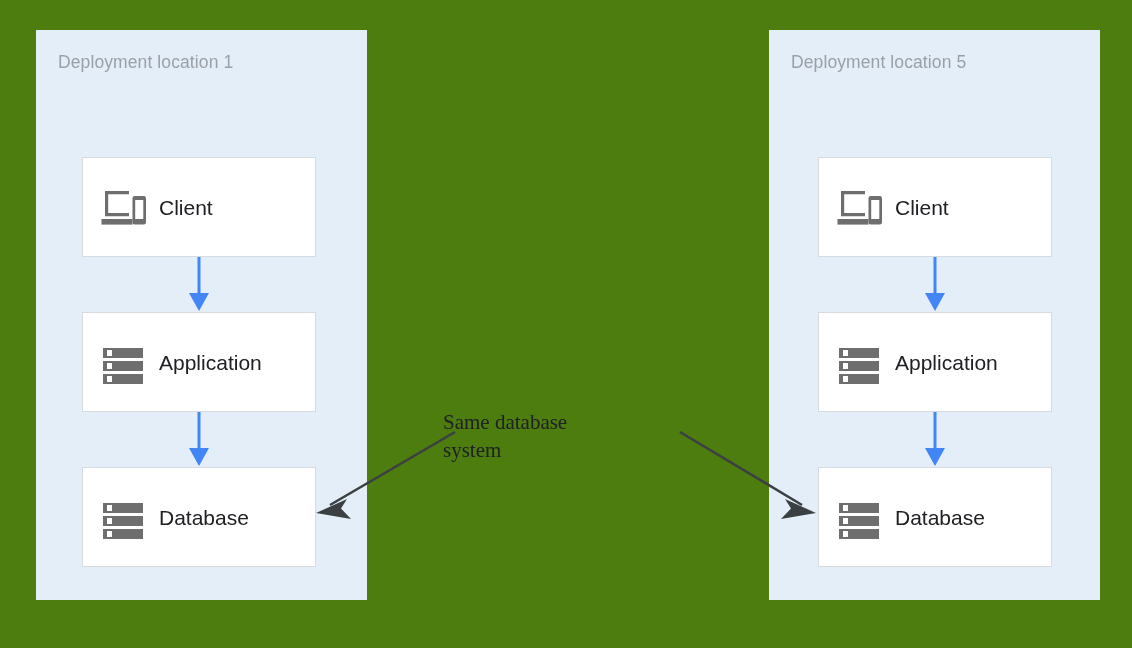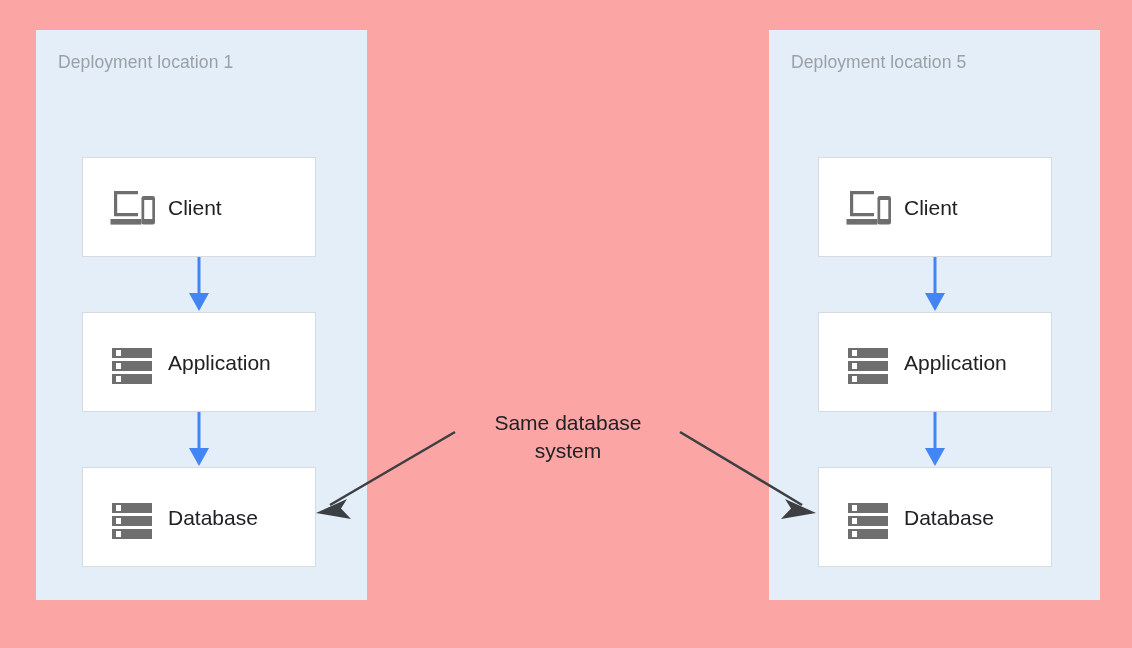--- a/index.html
+++ b/index.html
@@ -9,21 +9,21 @@
     background: #ffffff;
   }
   body {
     font-family: "Liberation Sans", sans-serif;
     -webkit-font-smoothing: antialiased;
   }
   #canvas {
     position: relative;
     width: 1132px;
     height: 648px;
-    background: #fca5a5;
+    background: #4d7c0f;
     overflow: hidden;
   }
   
   .zone {
     position: absolute;
     background: #e4eef9;
     box-sizing: border-box;
   }
   .zone-label {
     position: absolute;
@@ -35,21 +35,21 @@
     white-space: nowrap;
   }
   
   .node {
     position: absolute;
     box-sizing: border-box;
     background: #ffffff;
     border: 1px solid #d6dbe0;
     display: flex;
     align-items: center;
-    padding-left: 27px;
+    padding-left: 18px;
   }
   .node-icon {
     flex: 0 0 auto;
     width: 46px;
     height: 42px;
     position: relative;
     margin-right: 12px;
   }
   .node-label {
     font-size: 21px;
@@ -79,25 +79,26 @@
   }
   
   .devices { position: absolute; left: 0; top: 3px; }
   
   .blue-arrow { position: absolute; }
   
   .gray-arrow { position: absolute; left: 0; top: 0; }
   
   .caption {
     position: absolute;
-    text-align: center;
+    text-align: left;
     font-size: 21px;
     line-height: 1.32;
     color: #202124;
     white-space: pre-line;
+    font-family: Liberation Serif, serif;
   }
 </style>
 </head>
 <body>
 
 <div id="canvas">
 
   <div class="zone" style="left:36px; top:30px; width:331px; height:570px;">
     <div class="zone-label">Deployment location 1</div>
   </div>

